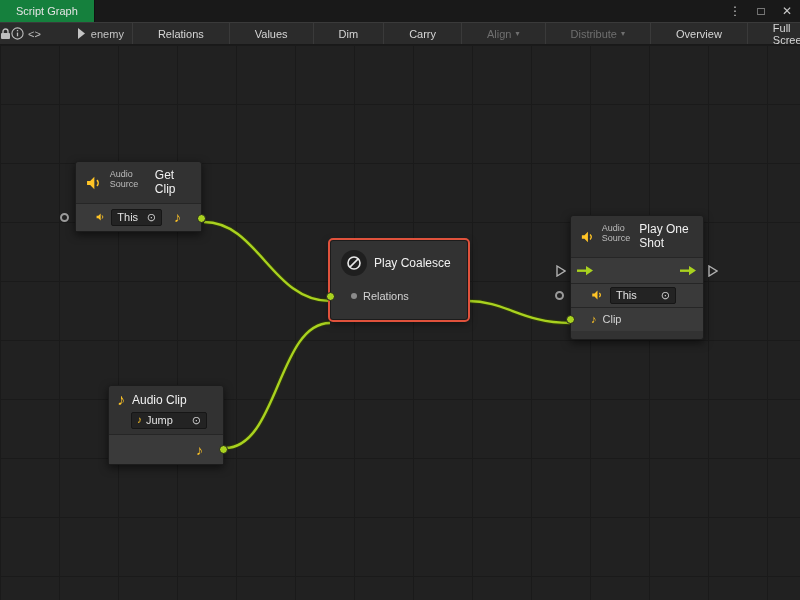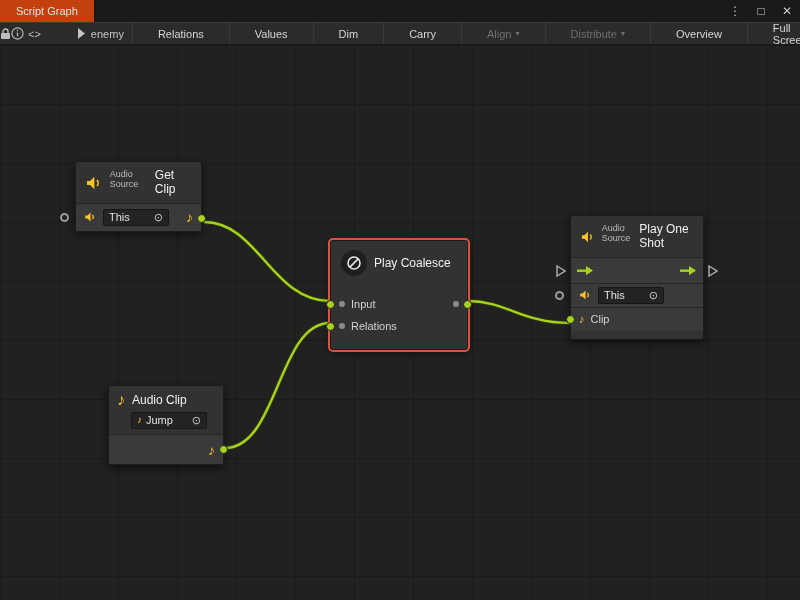--- a/index.html
+++ b/index.html
@@ -2,21 +2,21 @@
 <html><head>
 <meta charset="utf-8">
 <style>
   * { margin:0; padding:0; box-sizing:border-box; }
   html,body { width:800px; height:600px; background:#111; overflow:hidden;
               font-family:"Liberation Sans", sans-serif; }
   .window { width:800px; height:600px; display:flex; flex-direction:column; background:#212121; }
 
   
   .tabbar { height:22px; background:#191919; display:flex; align-items:stretch; position:relative; }
-  .tab { background:#c2410c; color:#e4e4e4; font-size:11px; padding:0 16px; display:flex; align-items:center; border-right:1px solid #111; }
+  .tab { background:#15803d; color:#e4e4e4; font-size:11px; padding:0 16px; display:flex; align-items:center; border-right:1px solid #111; }
   .winbtns { position:absolute; right:6px; top:0; height:22px; display:flex; align-items:center; gap:12px; color:#c8c8c8; font-size:12px; }
   .winbtn { cursor:default; width:14px; text-align:center; }
 
   
   .toolbar { height:23px; background:#2b2b2b; border-top:1px solid #3a3a3a; border-bottom:1px solid #191919;
              display:flex; align-items:stretch; font-size:11px; color:#cfcfcf; }
   .tb-icon { width:26px; display:flex; align-items:center; justify-content:center; color:#bdbdbd; }
   .tb-sep { width:1px; background:#3a3a3a; margin:3px 2px; }
   .tb-group { display:flex; align-items:center; gap:5px; padding:4px 8px; }
   .tb-label { color:#c4c4c4; }
@@ -36,21 +36,21 @@
   svg.edges { position:absolute; inset:0; width:100%; height:100%; }
 
   
   .node { position:absolute; background:#323232; border:1px solid #1c1c1c; border-radius:3px;
           box-shadow:0 3px 8px rgba(0,0,0,.55); color:#e6e6e6; }
   .node.selected { outline:2px solid #e0523c; }
   .node-header { display:flex; align-items:center; gap:7px; padding:7px 10px 6px 10px; }
   .node-titles { display:flex; line-height:1.15; }
   .node-cat { font-size:9px; color:#bdbdbd; }
   .node-title { font-size:12px; color:#f1f1f1; }
-  .node-row { display:flex; align-items:center; gap:6px; padding:0 8px; height:28px;
+  .node-row { display:flex; align-items:center; gap:6px; padding:0 20px; height:28px;
               background:#3a3a3a; border-top:1px solid #262626; position:relative; }
   .node-row.plain { background:transparent; border-top:none; height:22px; }
   .field { background:#232323; border:1px solid #161616; border-radius:2px; height:17px;
            display:flex; align-items:center; gap:4px; padding:0 5px; font-size:11px; color:#e2e2e2; }
   .field .target { color:#cfcfcf; font-size:11px; margin-left:auto; }
   .spacer { flex:1; }
   .note { color:#ffc426; font-size:14px; line-height:1; }
   .note.small { font-size:11px; }
   .port-label { font-size:11px; color:#d2d2d2; }
 
@@ -185,28 +185,20 @@
     <div class="node selected" style="left:330px; top:195px; width:138px; padding-bottom:12px;">
       <div class="node-header" style="padding:9px 10px">
         <div class="nc-icon-badge">
           <svg width="16" height="16" viewBox="0 0 16 16">
               <circle cx="8" cy="8" r="6" fill="none" stroke="#e8e8e8" stroke-width="1.6"></circle>
               <line x1="3.9" y1="12.1" x2="12.1" y2="3.9" stroke="#e8e8e8" stroke-width="1.6"></line>
             </svg>
         </div>
         <span class="node-title">Play Coalesce</span>
       </div>
-      <div class="node-row plain" style="margin-top:8px">
-        <span class="dot gray-inner"></span>
-        <span class="port-label">Input</span>
-        <div class="spacer"></div>
-        <span class="dot gray-inner"></span>
-        <div class="dot edge-left" style="top:7px"></div>
-        <div class="dot edge-right" style="top:7px"></div>
-      </div>
       <div class="node-row plain">
         <span class="dot gray-inner"></span>
         <span class="port-label">Relations</span>
         <div class="dot edge-left" style="top:7px"></div>
       </div>
     </div>
 
     <div class="node" style="left:570px; top:170px; width:134px; padding-bottom:8px;">
       <div class="node-header">
         <svg width="20" height="18" viewBox="0 0 16 16">

